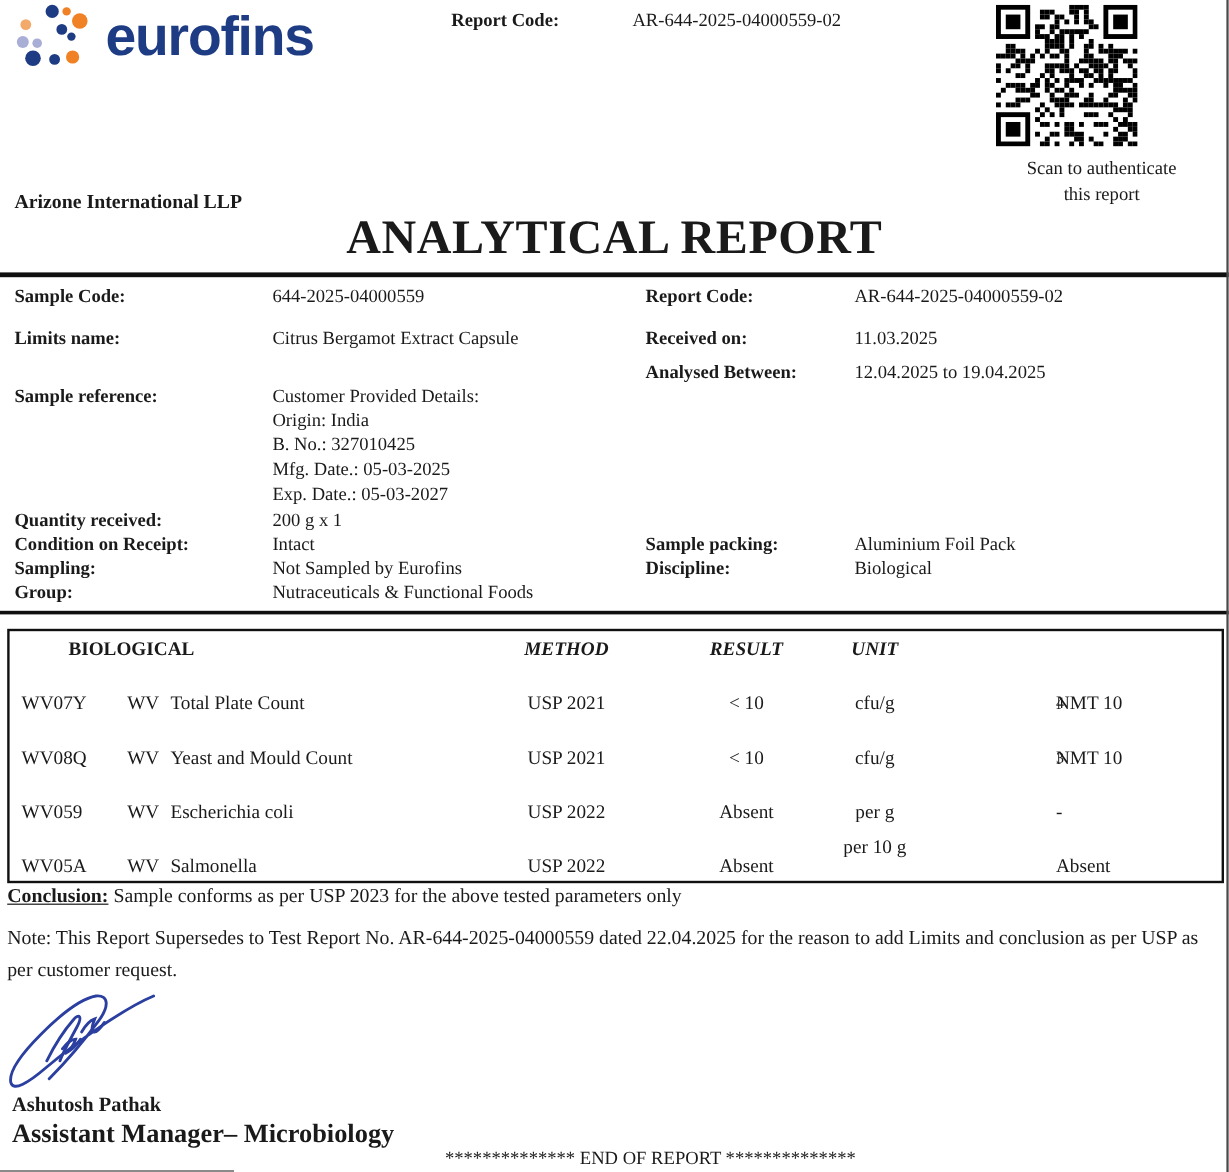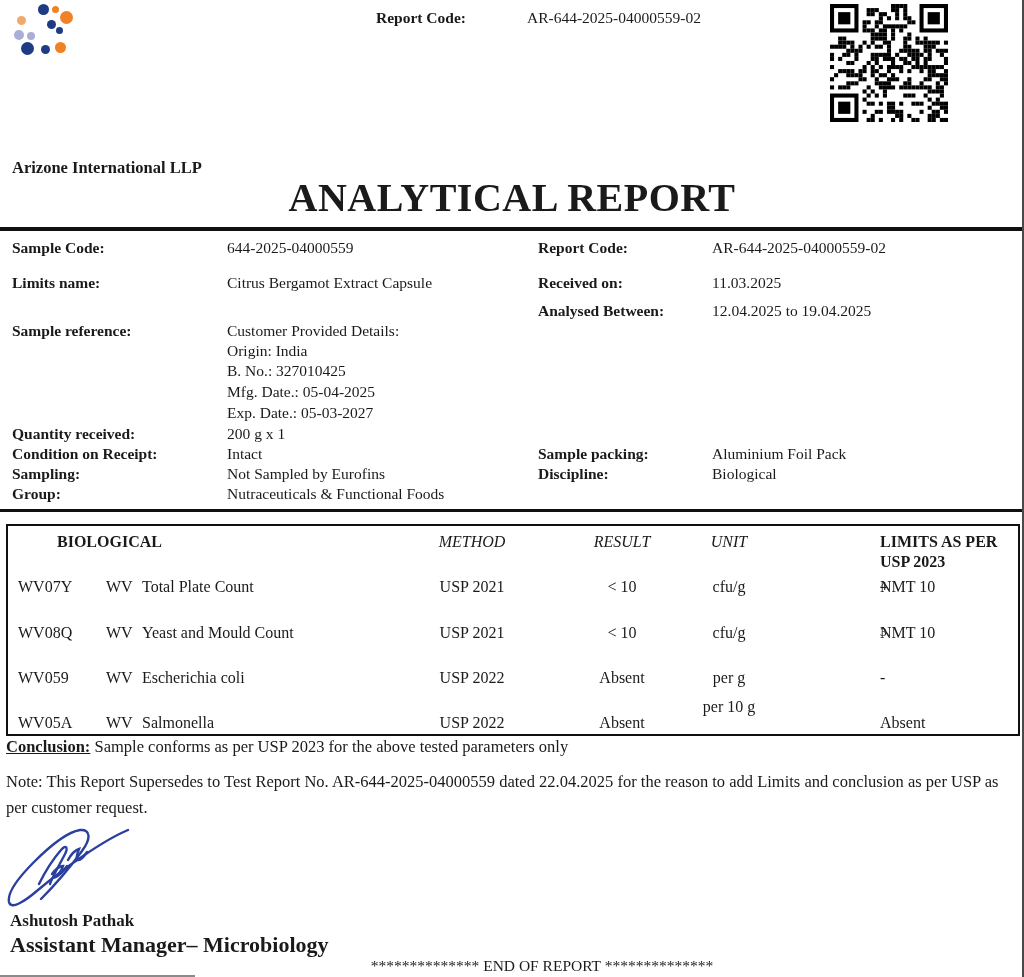--- a/index.html
+++ b/index.html
@@ -22,21 +22,21 @@
   .rule-thick{left:0;width:1024px;height:4px;background:#101010;}
   .info{font-size:15.5px;line-height:20px;}
   .info .l-label{position:absolute;left:12px;font-weight:bold;}
   .info .l-value{position:absolute;left:227px;}
   .info .r-label{position:absolute;left:538px;font-weight:bold;}
   .info .r-value{position:absolute;left:712px;}
   
   .tbox{left:6px;top:524px;width:1010px;height:208px;border:2px solid #101010;font-size:16px;}
   .tbox span{position:absolute;white-space:nowrap;}
   .th{font-weight:bold;}
-  .thi{font-weight:normal;font-style:italic;}
+  .thi{font-weight:bold;font-style:italic;}
   .limits-h{left:872px;top:6px;width:130px;font-weight:bold;white-space:normal !important;line-height:20px;}
   .cc{transform:translateX(-50%);}
   
   .conclusion{left:6px;top:737px;font-size:16.5px;}
   .conclusion .cl{font-weight:bold;text-decoration:underline;margin-top:15px;}
   .note{left:6px;top:769px;width:1008px;font-size:16.5px;line-height:26px;}
   
   .sig{left:6px;top:820px;}
   .sig-name{left:10px;top:911px;font-size:17px;font-weight:bold;}
   .sig-desig{left:10px;top:932px;font-size:22px;font-weight:bold;}
@@ -55,20 +55,21 @@
     <i style="left:46px;top:7px;width:13px;height:13px;background:#f08124"></i>
     <i style="left:3px;top:12px;width:9px;height:9px;background:#f3a96a"></i>
     <i style="left:33px;top:16px;width:9px;height:9px;background:#1d3c84"></i>
     <i style="left:42px;top:23px;width:7px;height:7px;background:#1d3c84"></i>
     <i style="left:0;top:26px;width:10px;height:10px;background:#a9aed6"></i>
     <i style="left:13px;top:28px;width:8px;height:8px;background:#a9aed6"></i>
     <i style="left:7px;top:38px;width:13px;height:13px;background:#1d3c84"></i>
     <i style="left:27px;top:41px;width:9px;height:9px;background:#1d3c84"></i>
     <i style="left:41px;top:38px;width:11px;height:11px;background:#f08124"></i>
   </div>
+  <div class="logo-word">eurofins</div>
 </div>
 
 <div class="abs meta">
   <div class="meta-row">
     <span class="meta-label">Report Code:</span>
     <span>AR-644-2025-04000559-02</span>
   </div>
 </div>
 
 <div class="abs qr-wrap">
@@ -376,20 +377,24 @@
         <rect x="0" y="0" width="28.48275862068965" height="28.48275862068965" fill="#000"></rect>
         <rect x="4.068965517241379" y="4.068965517241379" width="20.344827586206897" height="20.344827586206897" fill="#fff"></rect>
         <rect x="8.137931034482758" y="8.137931034482758" width="12.206896551724137" height="12.206896551724137" fill="#000"></rect>
         <rect x="89.51724137931033" y="0" width="28.48275862068965" height="28.48275862068965" fill="#000"></rect>
         <rect x="93.58620689655172" y="4.068965517241379" width="20.344827586206897" height="20.344827586206897" fill="#fff"></rect>
         <rect x="97.6551724137931" y="8.137931034482758" width="12.206896551724137" height="12.206896551724137" fill="#000"></rect>
         <rect x="0" y="89.51724137931033" width="28.48275862068965" height="28.48275862068965" fill="#000"></rect>
         <rect x="4.068965517241379" y="93.58620689655172" width="20.344827586206897" height="20.344827586206897" fill="#fff"></rect>
         <rect x="8.137931034482758" y="97.6551724137931" width="12.206896551724137" height="12.206896551724137" fill="#000"></rect>
       </svg></div>
+  <div class="qr-caption">
+    <div>Scan to authenticate</div>
+    <div>this report</div>
+  </div>
 </div>
 
 <div class="abs company">Arizone International LLP</div>
 <div class="abs report-title">ANALYTICAL REPORT</div>
 <div class="abs rule-thick" style="top:227px"></div>
 
 <div class="info">
   <span class="abs l-label" style="top:238px">Sample Code:</span>
   <span class="abs l-value" style="top:238px">644-2025-04000559</span>
   <span class="abs r-label" style="top:238px">Report Code:</span>
@@ -400,21 +405,21 @@
   <span class="abs r-label" style="top:273px">Received on:</span>
   <span class="abs r-value" style="top:273px">11.03.2025</span>
 
   <span class="abs r-label" style="top:301px">Analysed Between:</span>
   <span class="abs r-value" style="top:301px">12.04.2025 to 19.04.2025</span>
 
   <span class="abs l-label" style="top:321px">Sample reference:</span>
   <span class="abs l-value" style="top:321px">Customer Provided Details:</span>
   <span class="abs l-value" style="top:341px">Origin: India</span>
   <span class="abs l-value" style="top:361px">B. No.: 327010425</span>
-  <span class="abs l-value" style="top:382px">Mfg. Date.: 05-04-2025</span>
+  <span class="abs l-value" style="top:382px">Mfg. Date.: 05-03-2025</span>
   <span class="abs l-value" style="top:403px">Exp. Date.: 05-03-2027</span>
 
   <span class="abs l-label" style="top:424px">Quantity received:</span>
   <span class="abs l-value" style="top:424px">200 g x 1</span>
 
   <span class="abs l-label" style="top:444px">Condition on Receipt:</span>
   <span class="abs l-value" style="top:444px">Intact</span>
   <span class="abs r-label" style="top:444px">Sample packing:</span>
   <span class="abs r-value" style="top:444px">Aluminium Foil Pack</span>
 
@@ -427,21 +432,20 @@
   <span class="abs l-value" style="top:484px">Nutraceuticals &amp; Functional Foods</span>
 </div>
 
 <div class="abs rule-thick" style="top:509px;height:3px"></div>
 
 <div class="abs tbox">
   <span class="th" style="left:49px;top:7px">BIOLOGICAL</span>
   <span class="thi cc" style="left:464px;top:7px">METHOD</span>
   <span class="thi cc" style="left:614px;top:7px">RESULT</span>
   <span class="thi cc" style="left:721px;top:7px">UNIT</span>
-  <span class="limits-h">LIMITS AS PER USP 2023</span>
 
   <span style="left:10px;top:52px">WV07Y</span>
   <span style="left:98px;top:52px">WV</span>
   <span style="left:134px;top:52px">Total Plate Count</span>
   <span class="cc" style="left:464px;top:52px">USP 2021</span>
   <span class="cc" style="left:614px;top:52px">&lt; 10</span>
   <span class="cc" style="left:721px;top:52px">cfu/g</span>
   <span style="left:872px;top:52px"><span>NMT 10</span><sup>4</sup></span>
 
   <span style="left:10px;top:98px">WV08Q</span>

